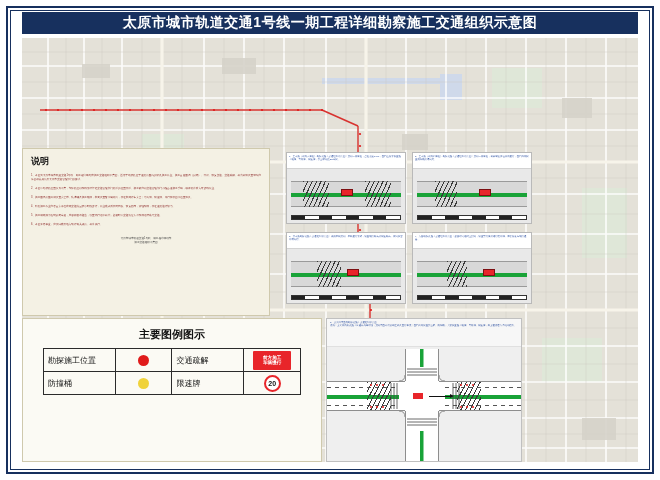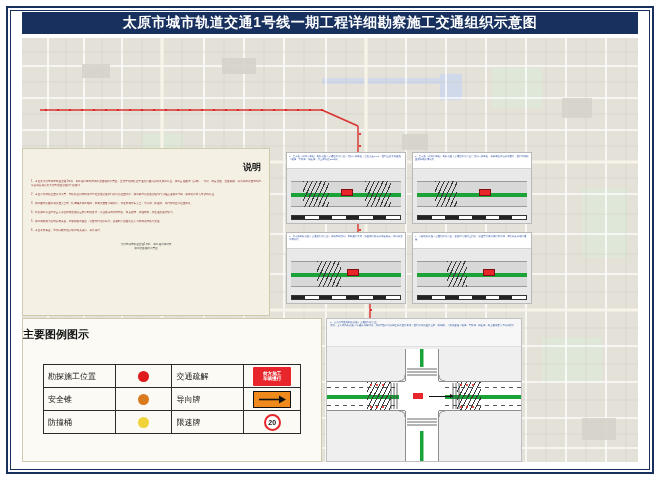--- a/index.html
+++ b/index.html
@@ -41,38 +41,38 @@
   .map-canvas { position:absolute; left:0; top:0; width:100%; height:100%; }
 
   
   .desc-panel {
     position:absolute; left:22px; top:148px; width:248px; height:168px;
     background:#f4f1e4;
     border:1px solid #cfc9ad;
     padding:6px 8px 4px 8px;
   }
   .desc-title {
-    text-align:right; font-size:9px; color:#111; margin:6px 0 6px 0; font-weight:bold;
+    text-align:left; font-size:9px; color:#111; margin:0 0 6px 0; font-weight:bold;
   }
   .desc-body { font-size:2.6px; color:#8d2b2b; line-height:1.55; }
   .desc-body p { margin:0 0 5px 0; text-align:justify; }
   .desc-foot { margin-top:10px; text-align:center; font-size:2.6px; color:#444; line-height:1.6; }
 
   
   .legend-panel {
     position:absolute; left:22px; top:318px; width:300px; height:144px;
     background:#fbfaf4;
     border:1px solid #cfc9ad;
   }
   .legend-title {
-    text-align:left; font-size:11px; font-weight:bold; color:#111;
+    text-align:center; font-size:11px; font-weight:bold; color:#111;
     padding:8px 0 6px 0;
   }
   .legend-table {
-    width:258px; margin:16px auto; border-collapse:collapse;
+    width:258px; margin:0 auto; border-collapse:collapse;
     table-layout:fixed;
   }
   .legend-table td {
     border:1px solid #2b2b2b; height:23px; font-size:8px; color:#111;
     padding:0 4px;
   }
   .lt-label { width:66px; }
   .lt-sym { width:52px; text-align:center; }
   .dot { display:inline-block; width:11px; height:11px; border-radius:50%; vertical-align:middle; }
   .dot-red { background:#e01b1b; }
@@ -418,33 +418,20 @@
           <td class="lt-sym"><span class="dot dot-red"></span></td>
           <td class="lt-label">交通疏解</td>
           <td class="lt-sym">
             <div class="sign-work">
               <span>前方施工</span>
               <span>车辆慢行</span>
             </div>
           </td>
         </tr>
         <tr>
-          <td class="lt-label">安全锥</td>
-          <td class="lt-sym"><span class="dot dot-orange"></span></td>
-          <td class="lt-label">导向牌</td>
-          <td class="lt-sym">
-            <div class="sign-arrowboard">
-              <svg width="30" height="11" viewBox="0 0 30 11">
-                  <path d="M2 5.5 H22" stroke="#111" stroke-width="1.6"></path>
-                  <path d="M22 1.5 L29 5.5 L22 9.5 Z" fill="#111"></path>
-                </svg>
-            </div>
-          </td>
-        </tr>
-        <tr>
           <td class="lt-label">防撞桶</td>
           <td class="lt-sym"><span class="dot dot-yellow"></span></td>
           <td class="lt-label">限速牌</td>
           <td class="lt-sym">
             <div class="sign-speed">20</div>
           </td>
         </tr>
       </tbody>
     </table>
   </div>

